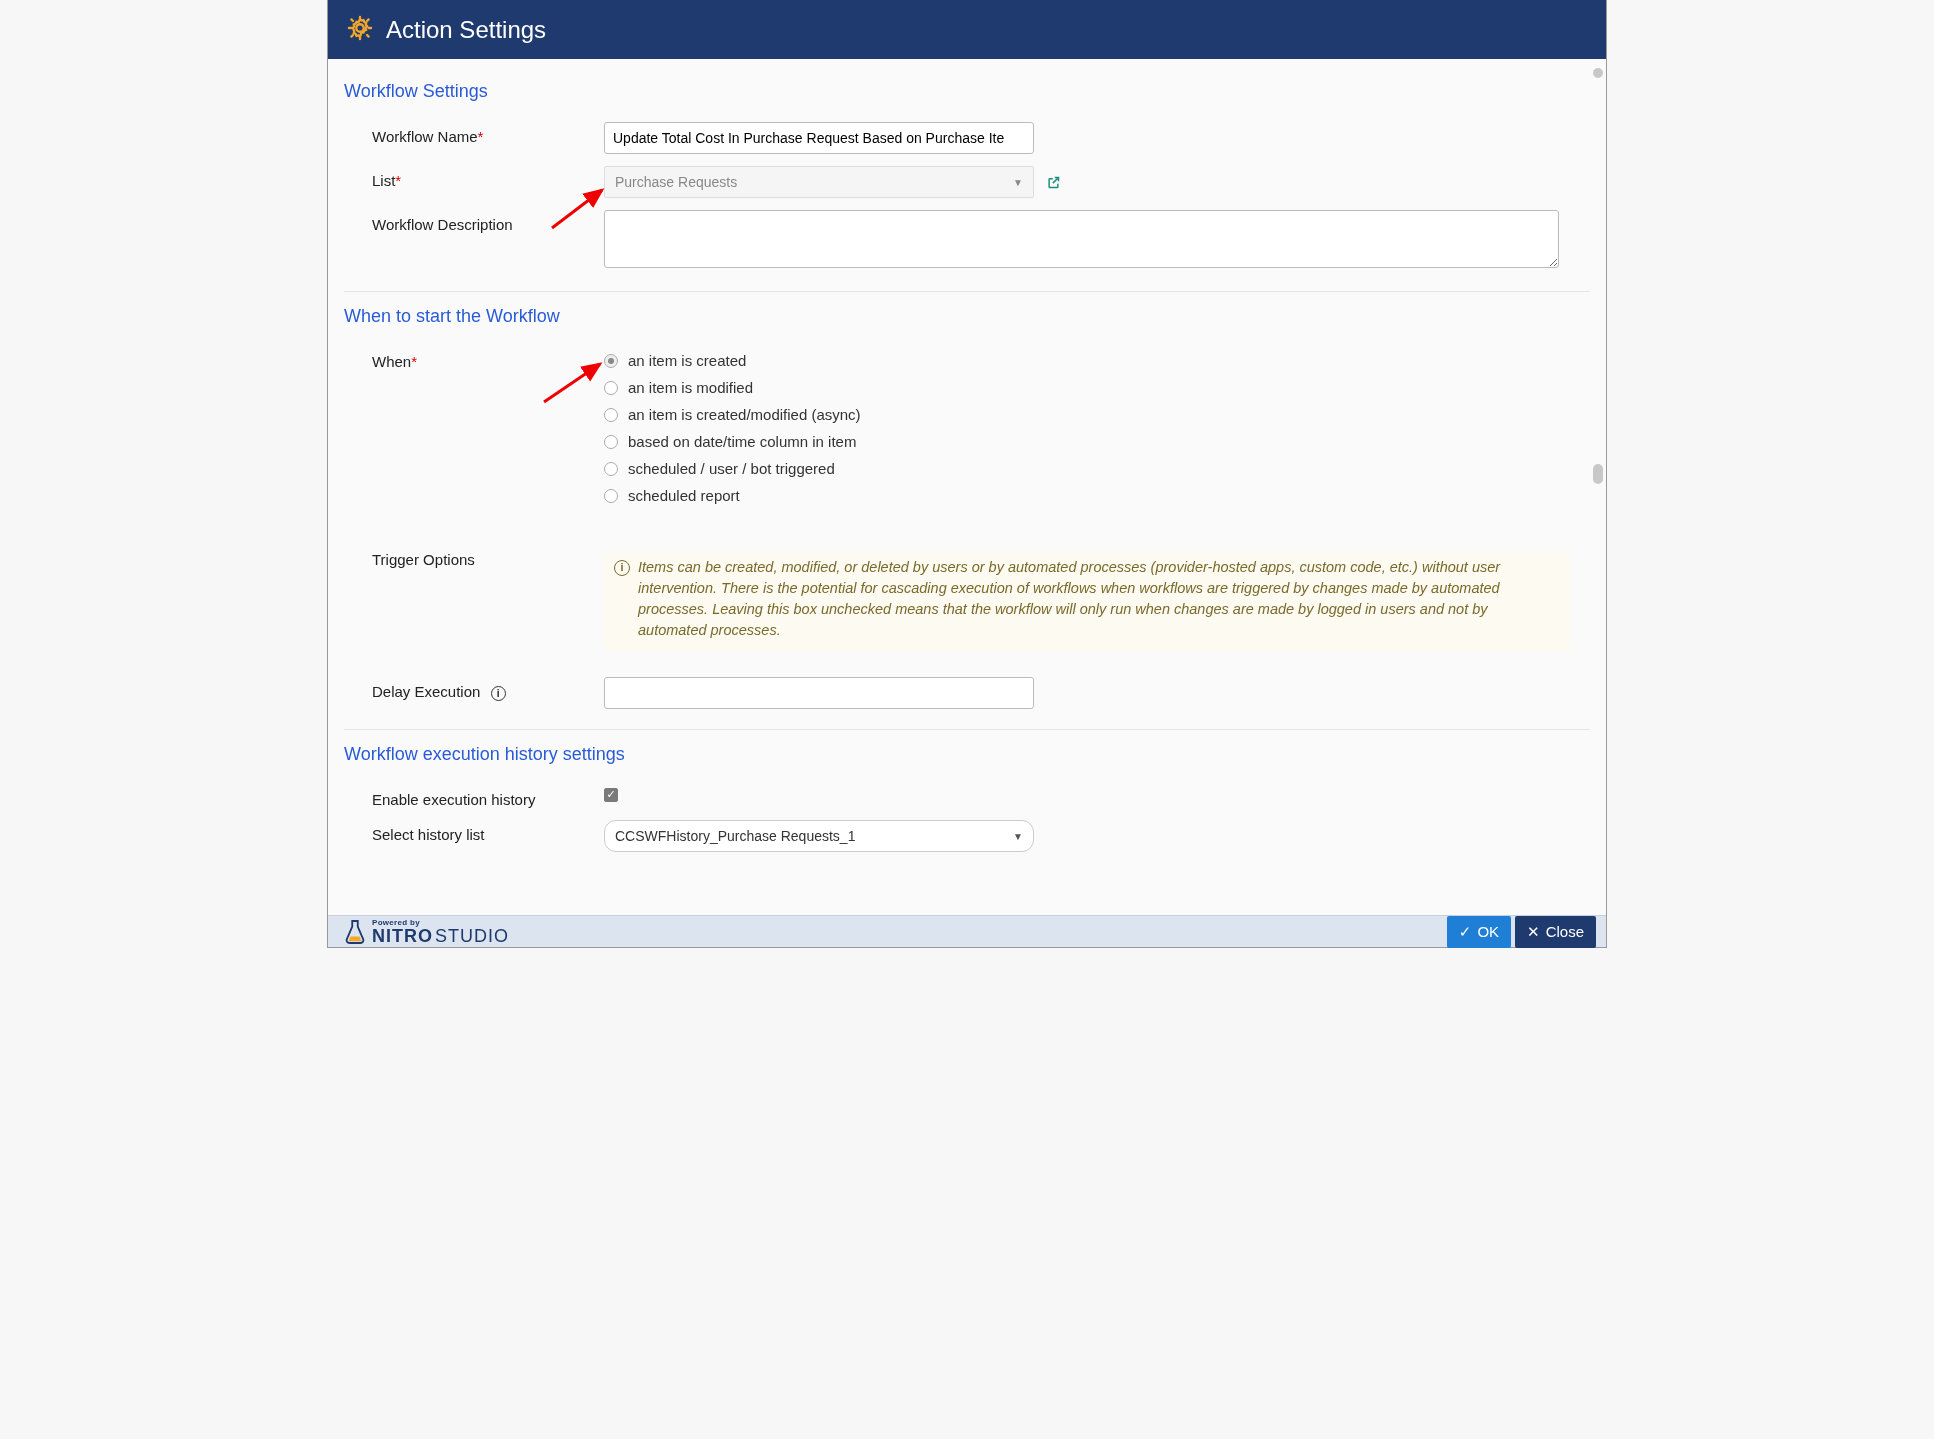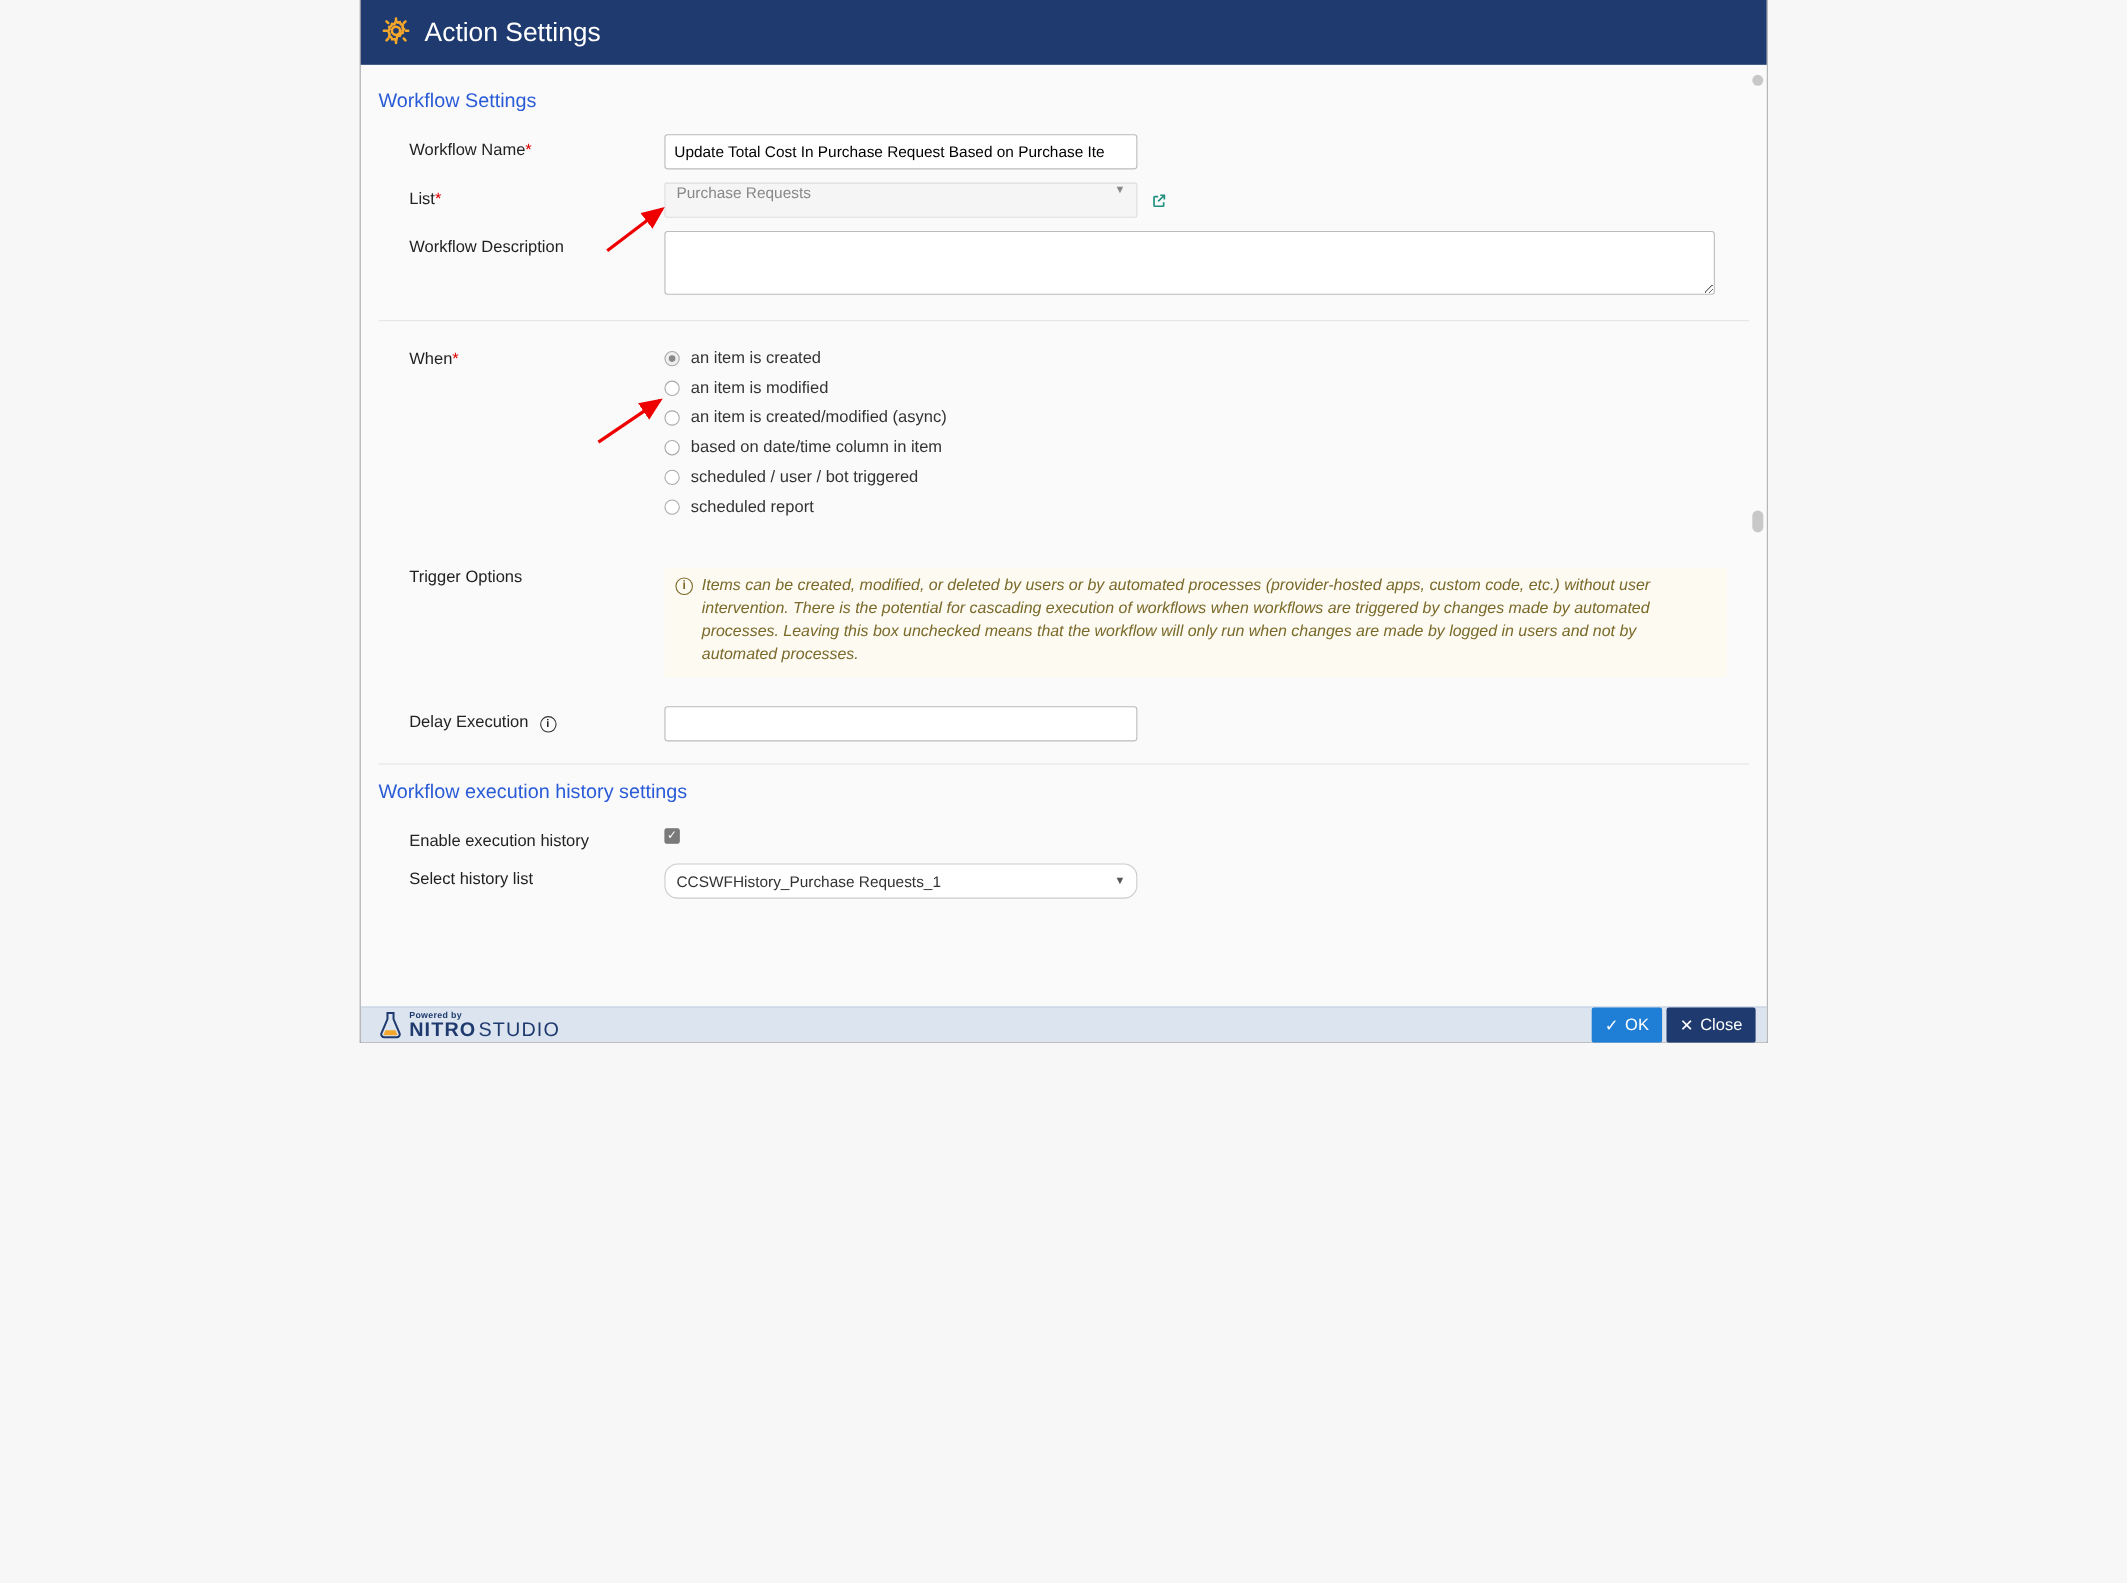--- a/index.html
+++ b/index.html
@@ -43,21 +43,21 @@
   width: 430px; height: 32px; padding: 4px 8px;
   border: 1px solid #bbb; border-radius: 3px; font-size: 14px;
 }
 textarea.desc {
   width: 955px; height: 58px; padding: 6px 8px;
   border: 1px solid #bbb; border-radius: 3px; font-size: 14px; resize: both;
 }
 
 .select-box {
   width: 430px; height: 32px; border: 1px solid #ddd; background: #f5f5f5;
-  display: flex; align-items: flex-start; padding: 0 10px; color: #888; border-radius: 2px;
+  display: flex; align-items: center; padding: 0 10px; color: #888; border-radius: 2px;
   justify-content: space-between; font-size: 14px;
 }
 .select-box .caret { color: #888; font-size: 10px; }
 .ext-link { color: #1e7b6f; margin-left: 12px; font-size: 15px; display: inline-flex; vertical-align: middle; }
 
 .radio-row { display: flex; align-items: center; gap: 10px; padding: 5px 0; font-size: 15px; }
 .radio-dot {
   width: 14px; height: 14px; border: 1px solid #aaa; border-radius: 50%;
   display: inline-flex; align-items: center; justify-content: center; background: #fff;
 }
@@ -167,20 +167,21 @@
 
     <div class="form-row">
       <div class="form-label">Workflow Description</div>
       <div class="form-field">
         <textarea class="desc" style=""></textarea>
       </div>
     </div>
 
     <hr class="sep">
 
+    <div class="section-title">When to start the Workflow</div>
 
     <div class="form-row" style="position:relative;">
       <div class="form-label">
         <span>When</span><span class="req">*</span>
       </div>
       <div class="form-field">
         <div class="radio-row">
           <span class="radio-dot selected"></span>
           <span>an item is created</span>
         </div>

